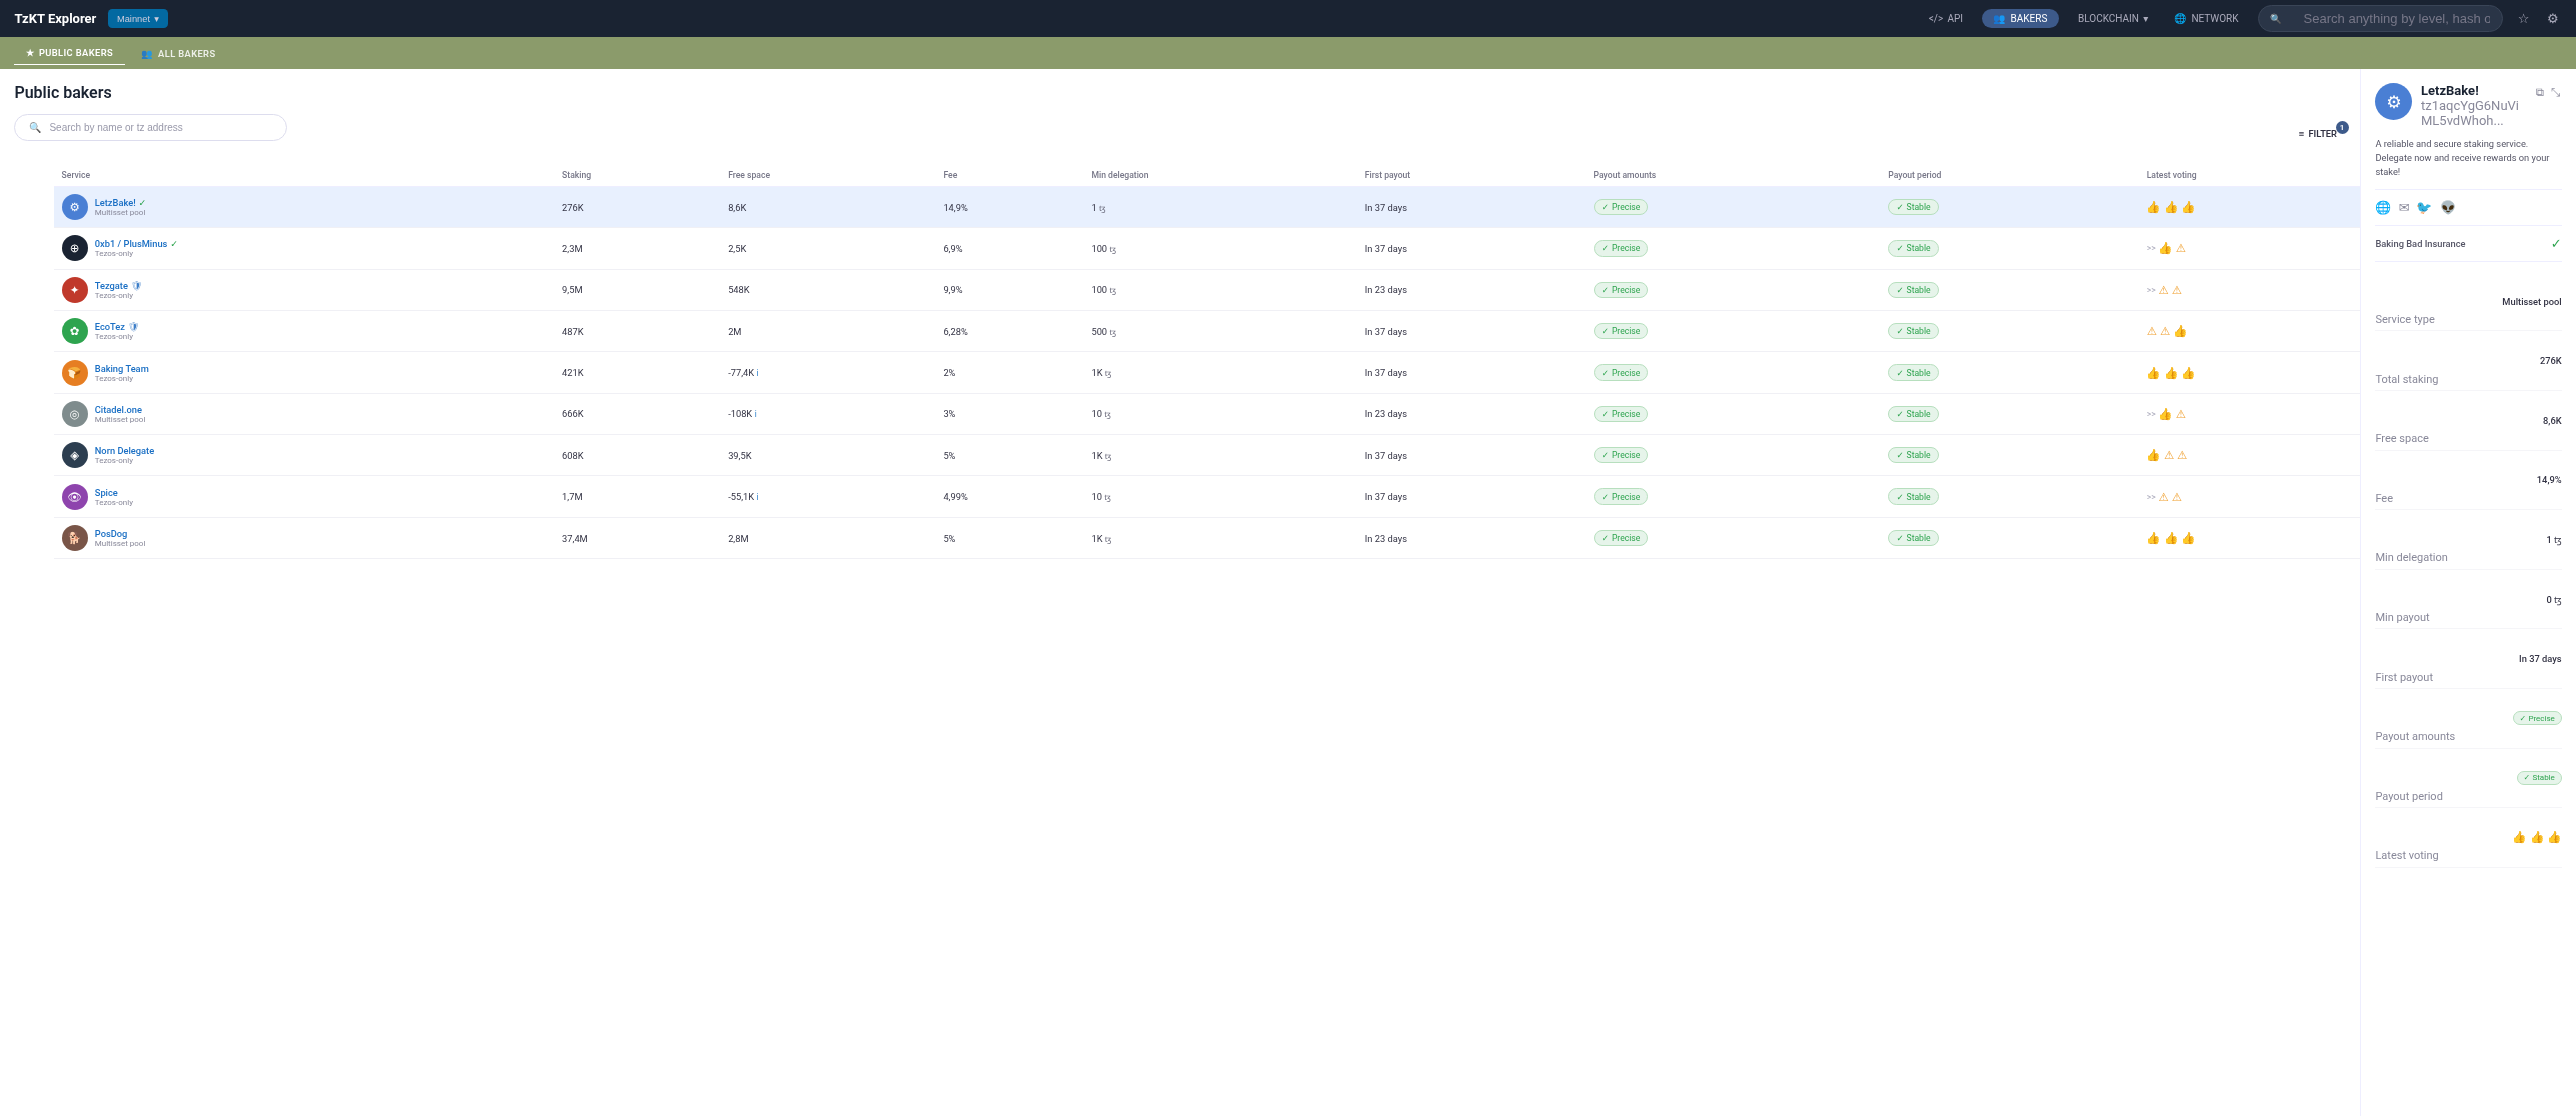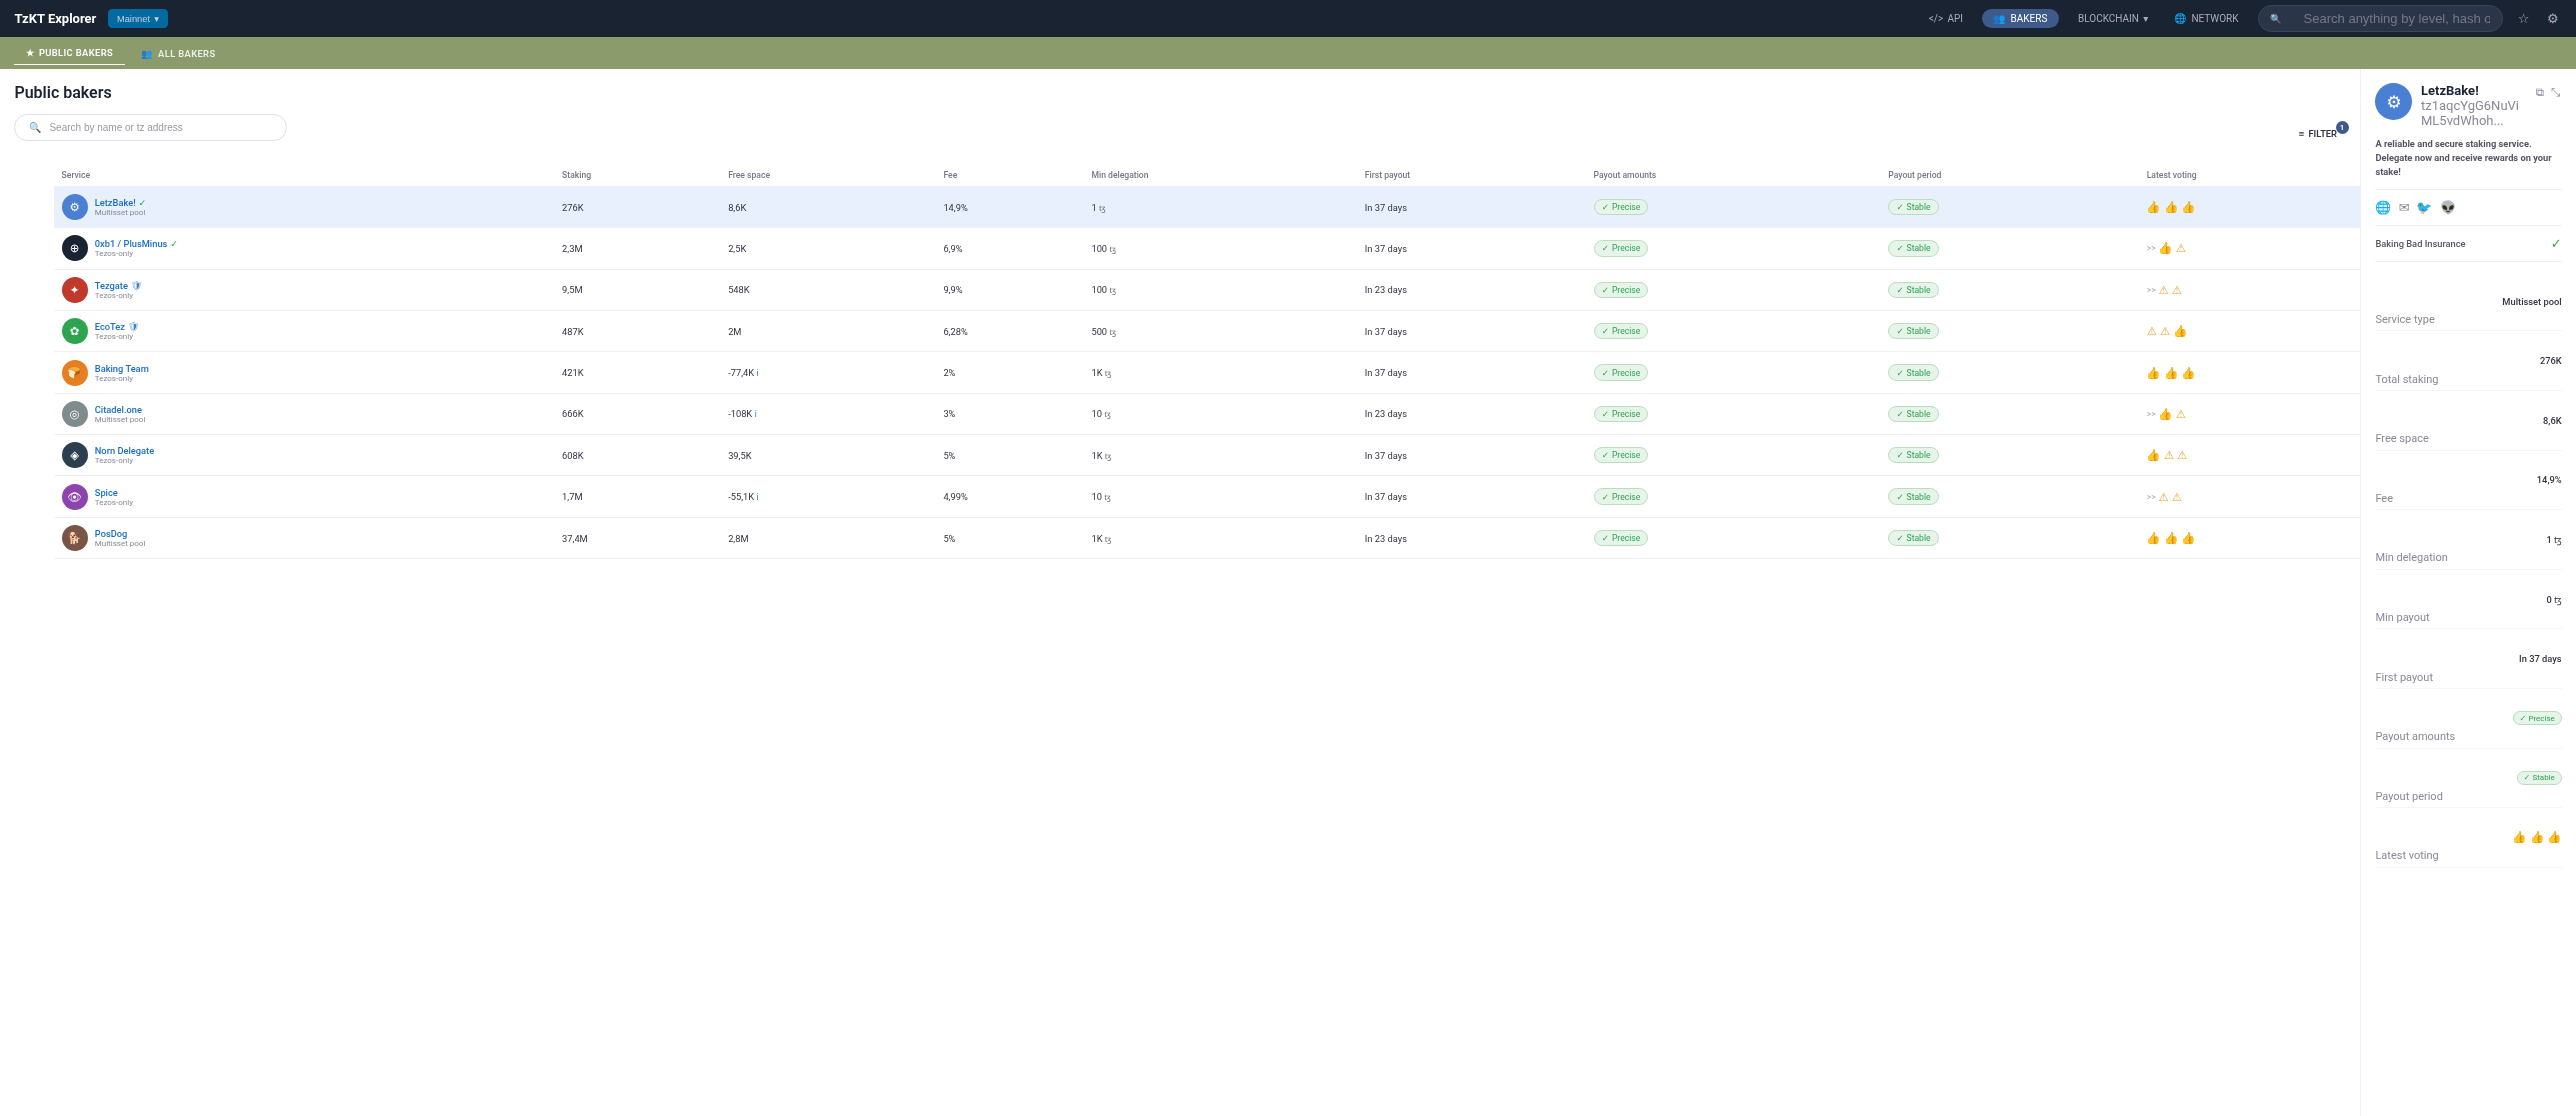--- a/index.html
+++ b/index.html
@@ -312,21 +312,20 @@
       padding: 1.4px;
     }
 
     .baker-detail-desc {
       font-size: 9.3px;
       color: #556;
       line-height: 1.5;
       margin-bottom: 10px;
       padding-bottom: 10px;
       border-bottom: 0.7px solid #eef;
-      font-weight: bold;
     }
     .baker-social {
       display: flex;
       gap: 7.2px;
       margin-bottom: 10px;
       padding-bottom: 10px;
       border-bottom: 0.7px solid #eef;
     }
     .social-icon {
       color: #889;

